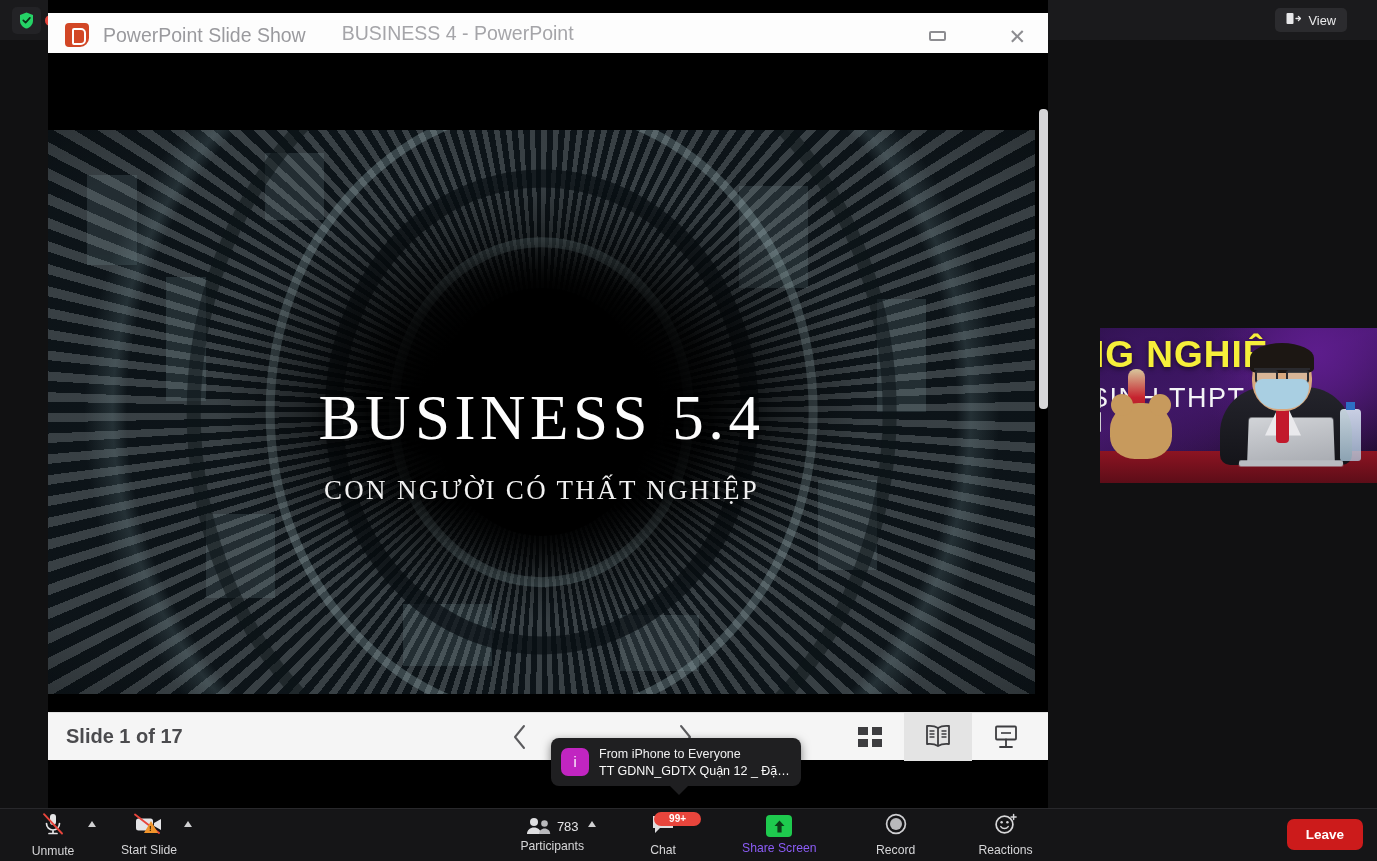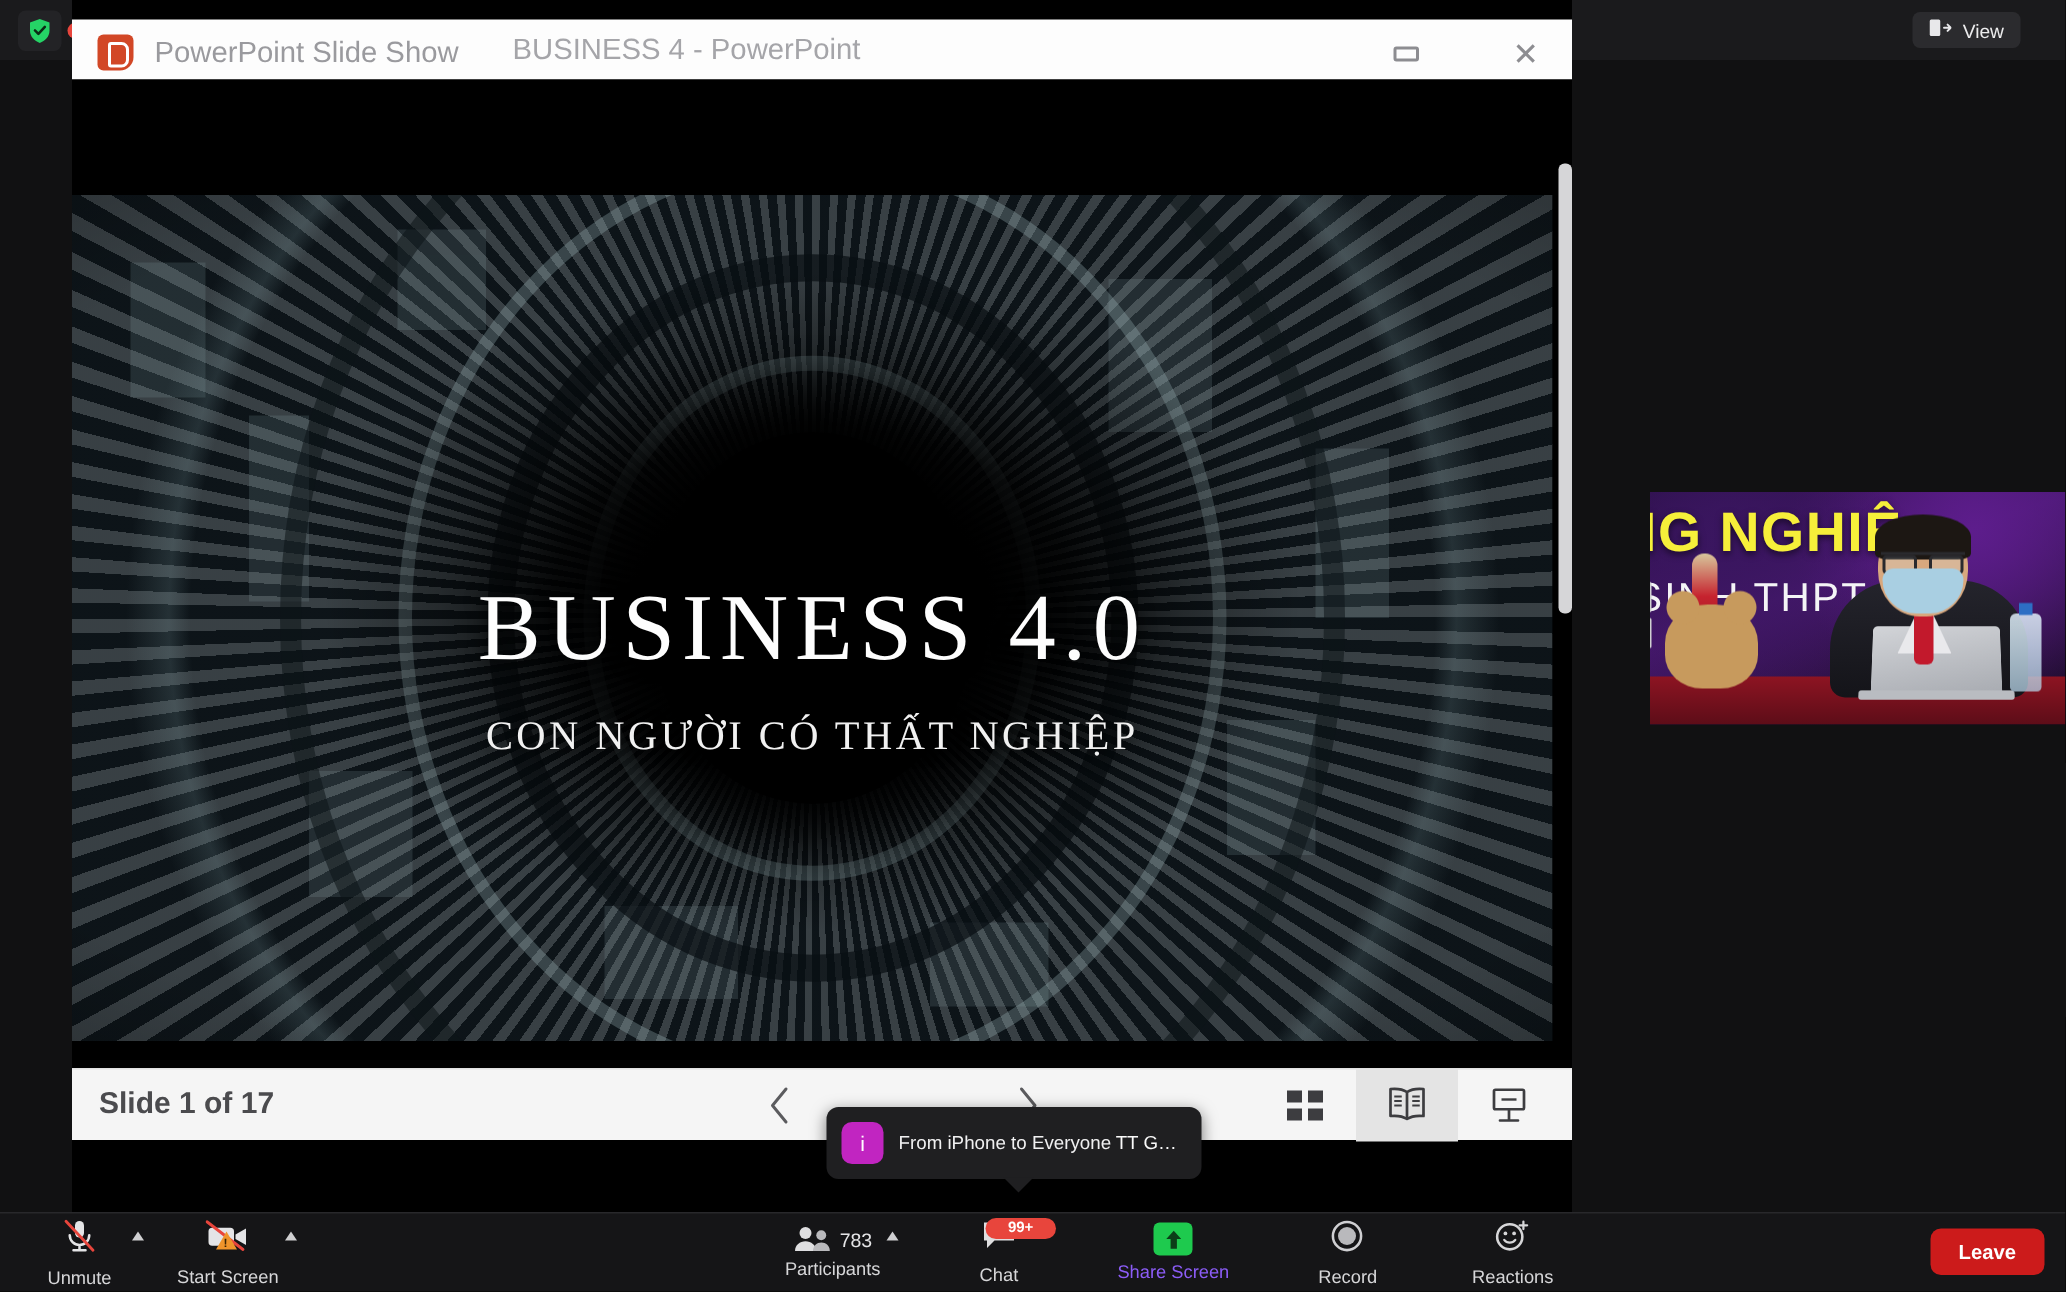--- a/index.html
+++ b/index.html
@@ -168,21 +168,21 @@
   .chat-toast::after {
     content: ""; position: absolute; left: 118px; bottom: -9px;
     border-left: 10px solid transparent; border-right: 10px solid transparent;
     border-top: 10px solid #1f1f21;
   }
   .toast-avatar {
     width: 28px; height: 28px; border-radius: 7px; background: #c125c1;
     display: flex; align-items: center; justify-content: center;
     color: #fff; font-size: 14px; flex: 0 0 28px;
   }
-  .toast-lines { display: flex; flex-direction: row; gap: 3px; overflow: hidden; }
+  .toast-lines { display: flex; flex-direction: column; gap: 3px; overflow: hidden; }
   .toast-from { color: #f0f0f1; font-size: 12.5px; white-space: nowrap; }
   .toast-msg { color: #fafafa; font-size: 12.5px; white-space: nowrap; overflow: hidden; text-overflow: ellipsis; }
 
   
   .video-thumb {
     position: absolute; left: 1100px; top: 328px; width: 277px; height: 155px;
     overflow: hidden; background: #120a16; z-index: 40;
   }
   .vt-bg { position: absolute; inset: 0;
     background:
@@ -405,21 +405,21 @@
           <div class="ring" style="width:96%;height:190%;background:radial-gradient(circle,rgba(0,0,0,0) 58%,rgba(120,150,156,.22) 60%,rgba(0,0,0,0) 64%)"></div>
           <div class="ring" style="width:72%;height:142%;border:14px solid rgba(12,20,24,.55)"></div>
           <div class="ring" style="width:56%;height:110%;border:9px solid rgba(160,186,190,.30)"></div>
           <div class="ring" style="width:44%;height:86%;border:18px solid rgba(8,14,18,.70)"></div>
           <div class="ring" style="width:31%;height:62%;border:10px solid rgba(150,176,182,.34)"></div>
           <div class="ring" style="width:22%;height:44%;background:#000;box-shadow:0 0 40px 18px rgba(0,0,0,.9)"></div>
           <div class="vignette"></div>
         </div>
 
         <div class="slide-titleblock">
-          <div class="slide-title">BUSINESS 4.0</div>
+          <div class="slide-title">BUSINESS 5.4</div>
           <div class="slide-sub">CON NGƯỜI CÓ THẤT NGHIỆP</div>
         </div>
       </div>
 
       <div class="share-scrollbar"></div>
 
       <div class="ppt-statusbar">
         <div class="slide-count">Slide 1 of 17</div>
 
         <div class="nav-prev">
@@ -511,21 +511,21 @@
 
       <div class="tb-item">
         <span>
           <svg width="30" height="22" viewBox="0 0 30 22" aria-hidden="true">
             <rect x="2" y="5.5" width="17" height="12" rx="2.5" fill="#e4e4e6"></rect>
             <path d="M20 10 L27 6 V17 L20 13 Z" fill="#e4e4e6"></path>
             <path d="M1 1.5 L25 20" stroke="#e8453c" stroke-width="1.9" stroke-linecap="round"></path>
           </svg>
           <span class="warn-tri"></span>
         </span>
-        <span class="tb-label">Start Screen</span>
+        <span class="tb-label">Start Slide</span>
         <span class="tb-caret"></span>
       </div>
     </div>
 
     <div class="tb-center">
       <div class="tb-item">
         <span style="display:flex;align-items:center">
           <svg width="26" height="18" viewBox="0 0 26 18" aria-hidden="true">
             <circle cx="8" cy="5" r="4" fill="#dedee0"></circle>
             <path d="M1 17c0-4 3.2-6.5 7-6.5s7 2.5 7 6.5z" fill="#dedee0"></path>

